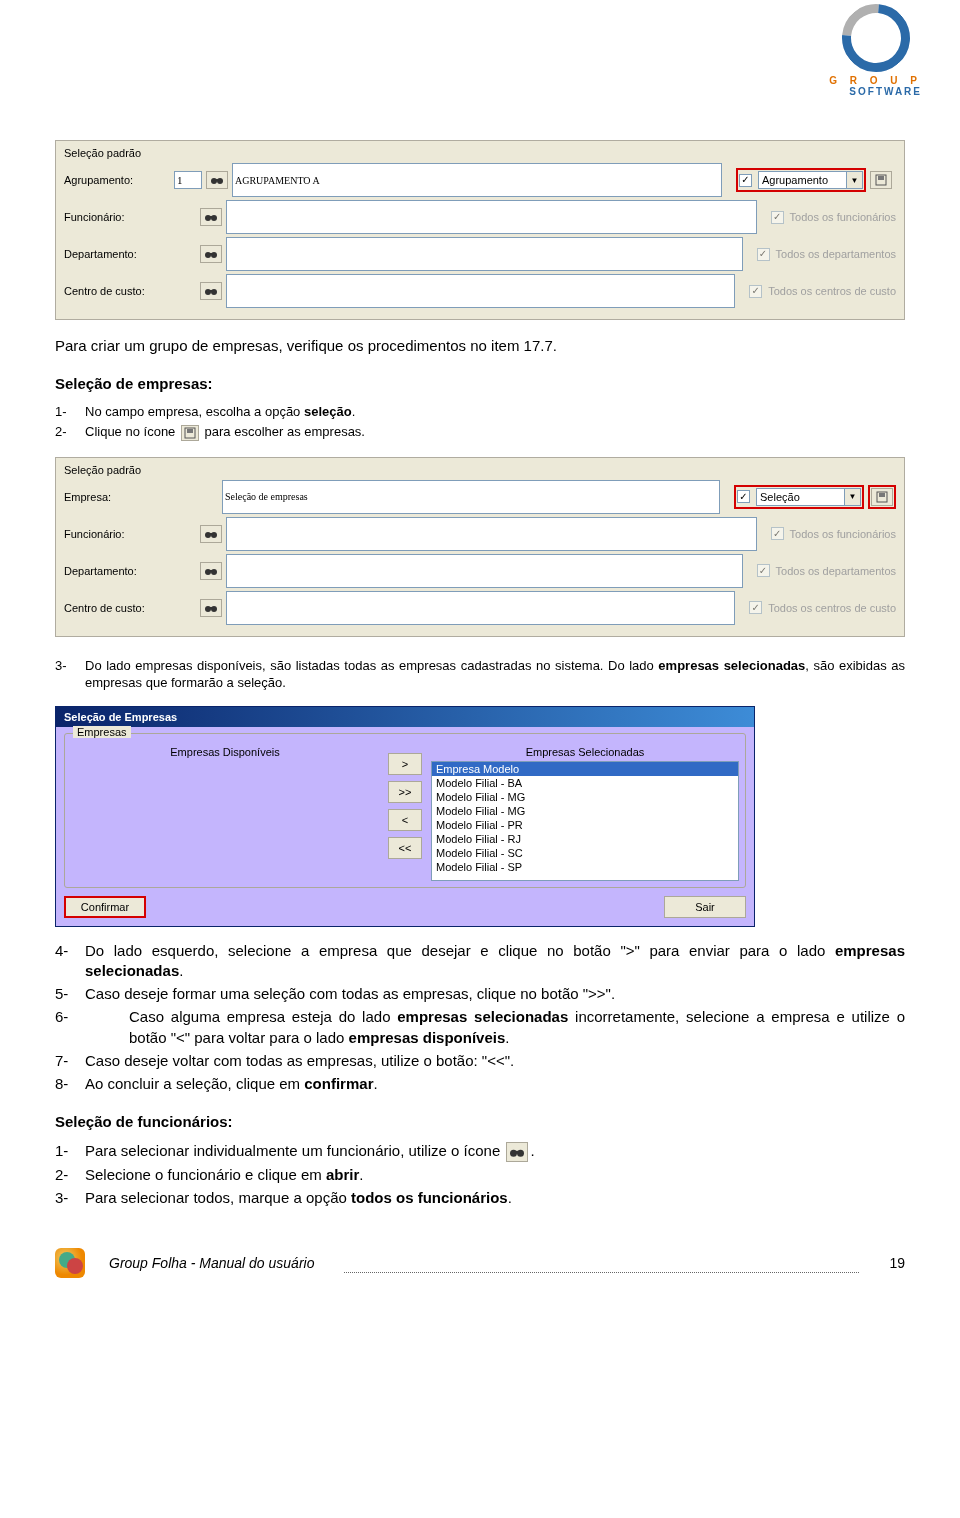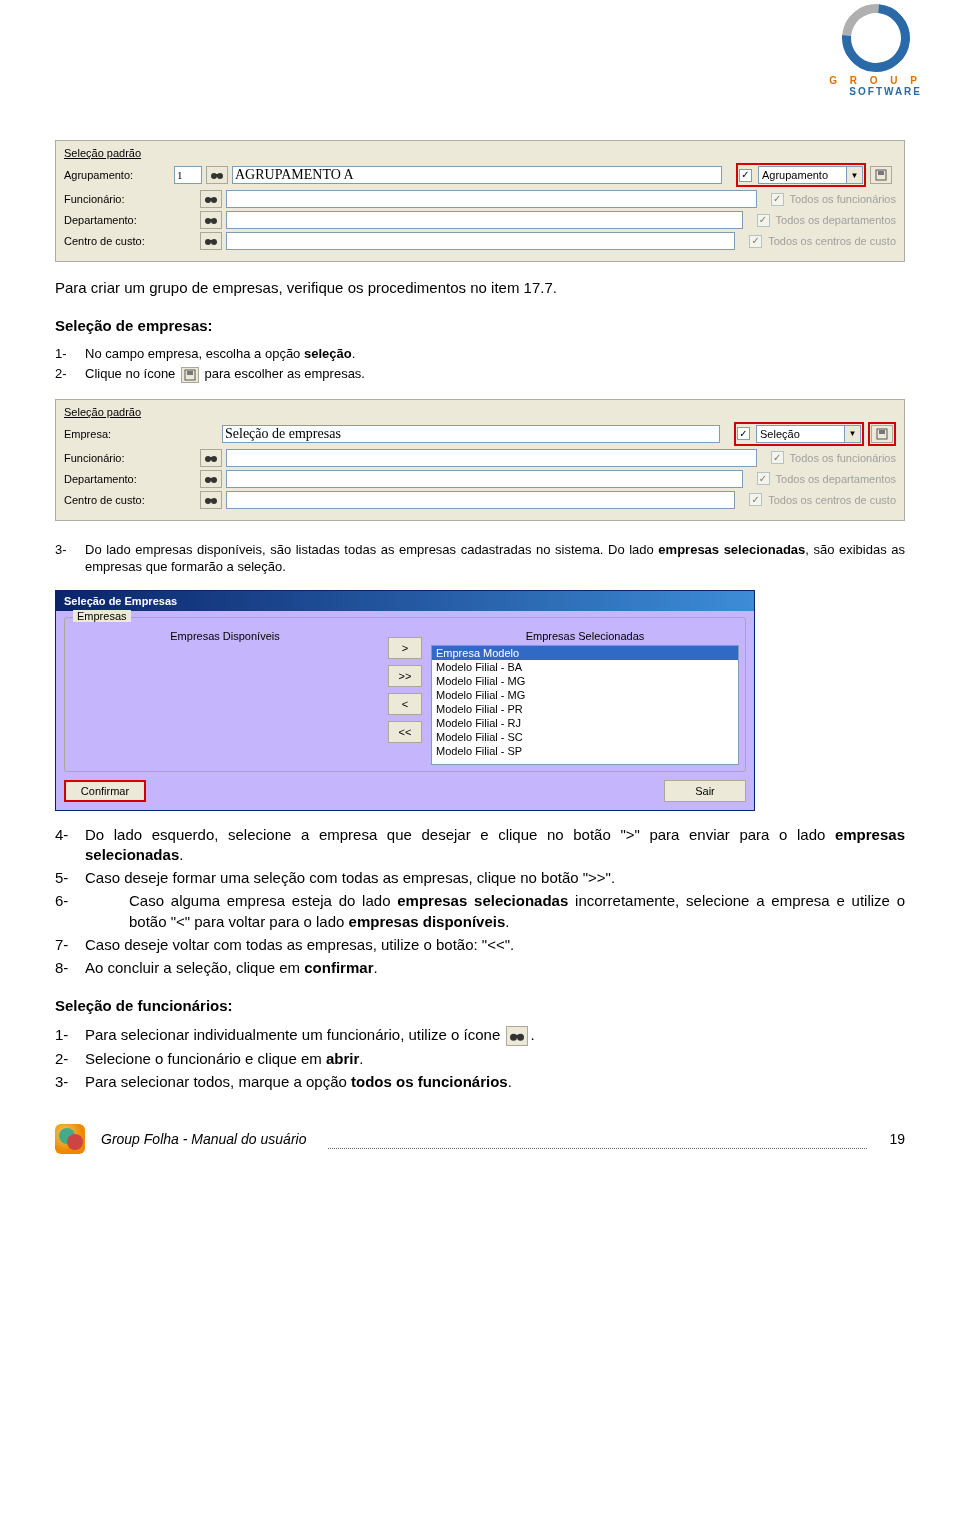--- a/index.html
+++ b/index.html
@@ -28,27 +28,27 @@
 
   
   .panel {
     background: #ece9d8;
     border: 1px solid #b0aca0;
     padding: 6px 8px 8px 8px;
     font-family: Tahoma, sans-serif;
     font-size: 11px;
     color: #000;
   }
-  .panel-group-label { margin-bottom: 4px; text-decoration: underline; }
+  .panel-group-label { margin-bottom: 4px; }
   .panel-row { display: flex; align-items: center; margin: 3px 0; }
   .panel-label { width: 110px; }
   .num-input { width: 28px; height: 18px; border: 1px solid #7f9db9; background: #fff; padding: 0 2px; font-size: 11px; font-family: Tahoma; }
   .icon-btn { width: 22px; height: 18px; border: 1px solid #aca899; background: #ece9d8; margin: 0 4px; display:flex;align-items:center;justify-content:center; cursor:pointer;}
   .binoculars-svg { width: 12px; height: 10px; }
-  .text-input { flex: 1; height: 18px; border: 1px solid #7f9db9; background: #fff; padding: 0 2px; font-size: 14px; font-family: Tahoma; }
+  .text-input { flex: 1; height: 18px; border: 1px solid #7f9db9; background: #fff; padding: 16px 2px; font-size: 10px; font-family: Tahoma; }
   .spacer { width: 22px; }
   .check-box { width: 13px; height: 13px; border: 1px solid #7f9db9; background: #fff; margin-right: 6px; display:inline-flex;align-items:center;justify-content:center;font-size:10px;}
   .check-box.checked::after { content:"✓"; font-size:10px; line-height:1; }
   .check-label { flex:1; }
   .check-label.disabled { color:#a0a0a0; }
   .dropdown { width: 105px; height: 18px; border: 1px solid #7f9db9; background:#fff; display:flex; align-items:center; font-size:11px; padding-left:3px;}
   .dropdown .arrow { margin-left:auto; width:16px; height:16px; background:#ece9d8; border-left:1px solid #7f9db9; display:flex;align-items:center;justify-content:center;font-size:8px;}
   .red-box { border: 2px solid #d40000; padding: 1px; display:flex; align-items:center; }
   .panel .right-cluster { display:flex; align-items:center; margin-left: 14px; }
 
@@ -88,22 +88,22 @@
   .listbox { height: 120px; border: 1px solid #7f9db9; background:#fff; overflow:auto; font-size:11px; }
   .listbox .item { padding: 1px 4px; }
   .listbox .item.selected { background:#316ac5; color:#fff; }
   .movebtns { width: 52px; display:flex; flex-direction:column; align-items:center; justify-content:flex-start; padding-top: 4px;}
   .mbtn { width: 34px; height: 22px; border: 1px solid #aca899; background:#ece9d8; margin: 3px 0; font-size:11px; display:flex;align-items:center;justify-content:center;cursor:pointer;}
   .dialog-footer { display:flex; margin-top: 8px;}
   .dlg-btn { width: 82px; height: 22px; border: 1px solid #aca899; background:#ece9d8; display:flex;align-items:center;justify-content:center; font-size:11px; cursor:pointer;}
   .dlg-btn.red { border: 2px solid #d40000; }
 
   .footer {
-    display:flex; align-items:center; gap:16px;
-    margin-top: 32px; font-size: 14px; font-style: italic;
+    display:flex; align-items:center; gap:24px;
+    margin-top: 40px; font-size: 14px; font-style: italic;
   }
   .footer-icon {
     width: 30px; height: 30px; border-radius: 6px;
     background: radial-gradient(circle at 10px 10px, #ec6, #e80 60%);
     position:relative;
   }
   .footer-icon::before, .footer-icon::after {
     content:""; position:absolute; width:16px; height:16px; border-radius:50%;
   }
   .footer-icon::before { background:#4a8; top:4px; left:4px; }

